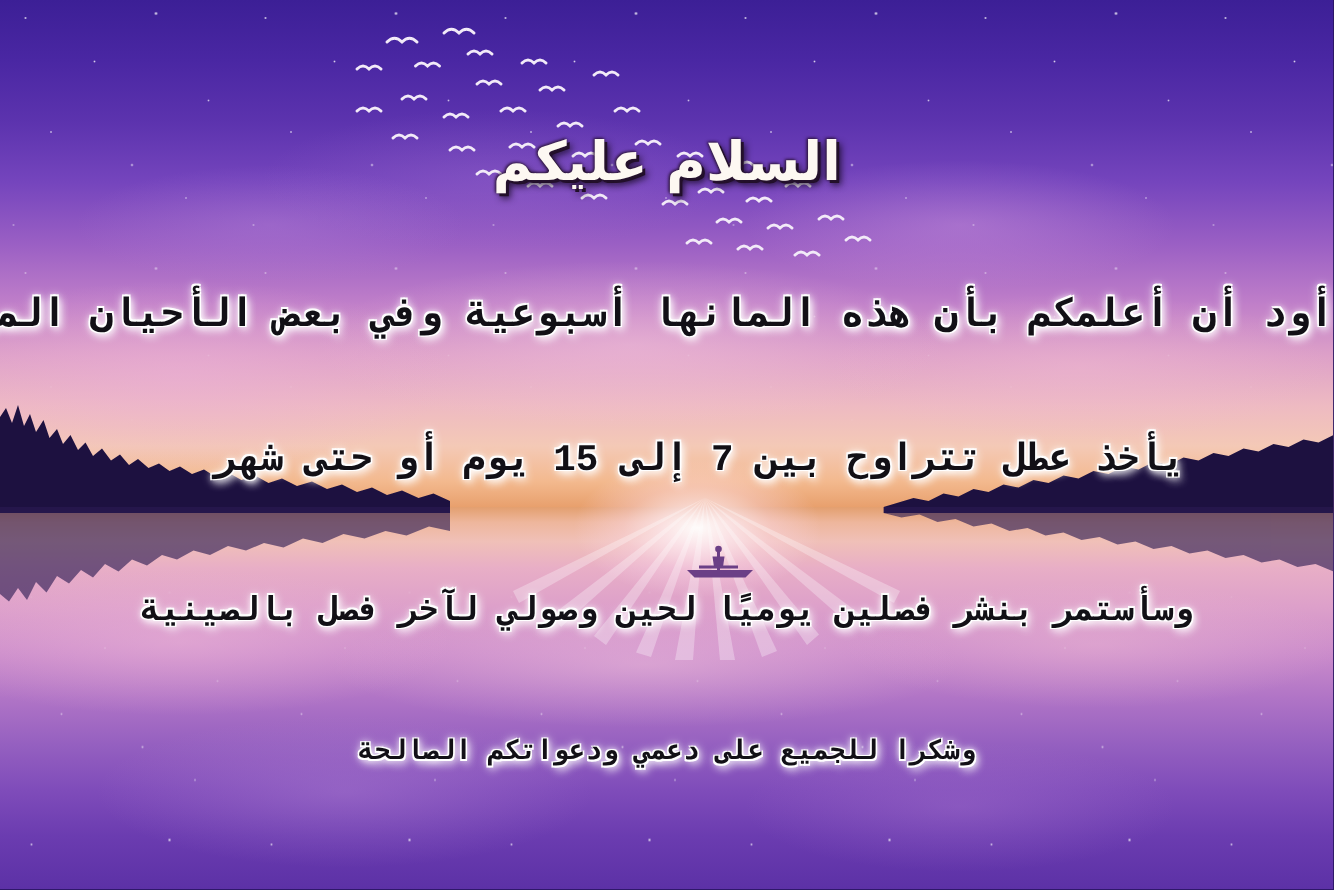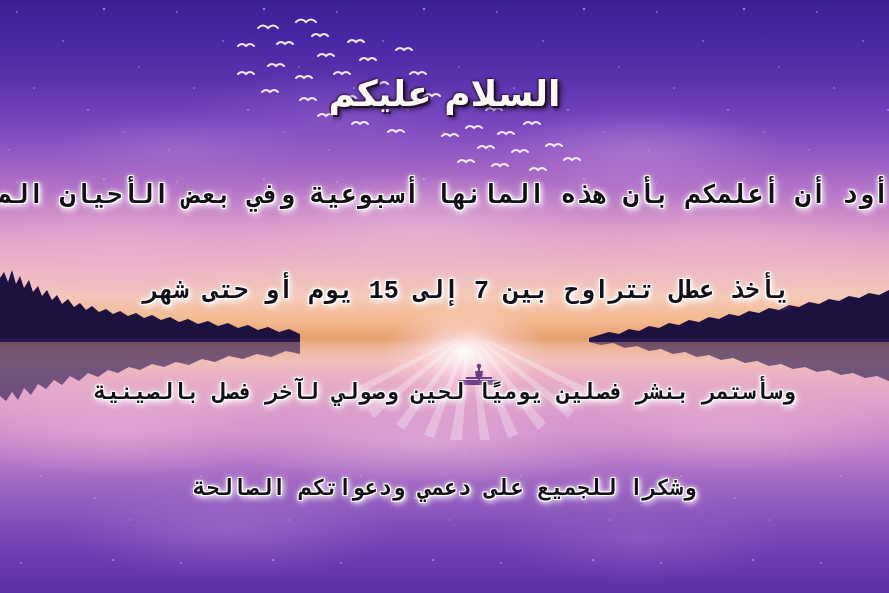--- a/index.html
+++ b/index.html
@@ -123,21 +123,21 @@
   .shore-right-r{ left:589px; top:338px; width:300px; height:50px; opacity:.62; transform:scaleY(-1); }
 
   
   .birds{ position:absolute; left:0; top:0; width:889px; height:340px; pointer-events:none; }
 
   
   .boat{ position:absolute; left:452px; top:362px; width:56px; height:26px; pointer-events:none; }
 
   
   .text-layer{
-    position:absolute; left:0; top:1px; width:889px; height:438px;
+    position:absolute; left:0; top:16px; width:889px; height:438px;
     direction:rtl; text-align:center;
   }
   .line{
     position:absolute; left:0; width:889px;
     font-family:"DejaVu Sans","Liberation Sans",sans-serif;
     font-weight:bold;
     white-space:nowrap;
     letter-spacing:.5px;
   }
   .title{
@@ -158,21 +158,21 @@
       1px 1px 0 #ffffff,
       -1px 1px 0 #ffffff,
       1px -1px 0 #fdfdfd,
       -1px -1px 0 #fdfdfd,
       2px 3px 6px rgba(255,255,255,.9);
     font-family: Liberation Mono, monospace;
   }
   .l2{ top:178px; font-size:26px; }
   .l3{ top:274px; font-size:25px;margin-left:22px; }
   .l4{ top:378px; font-size:22px; }
-  .l5{ top:474px; font-size:22px; }
+  .l5{ top:474px; font-size:18px; }
 </style>
 </head>
 <body>
 
 <div class="scene">
 
   <div class="sky"></div>
   <div class="sky-clouds"></div>
 
   <div class="water"></div>

